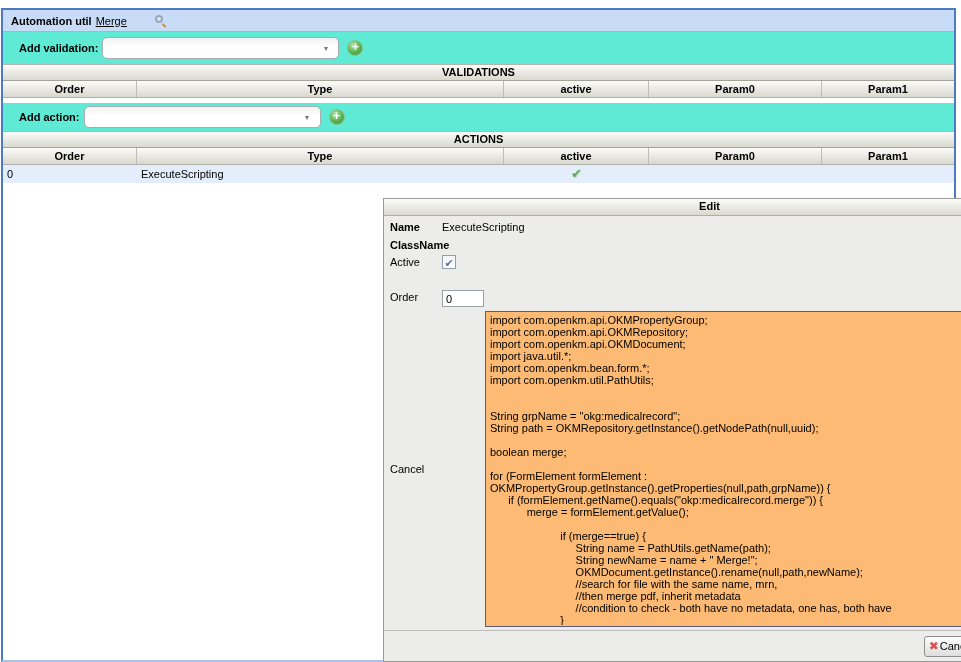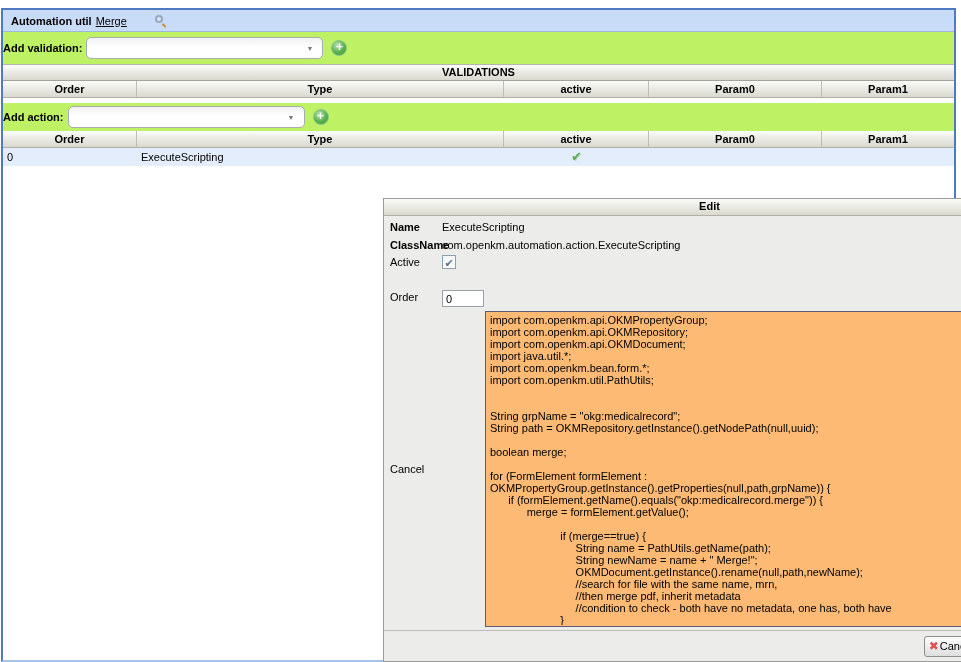--- a/index.html
+++ b/index.html
@@ -13,21 +13,21 @@
                display:flex; align-items:center; padding-left:8px; }
   .title-bold { font-weight:bold; }
   .title-name { margin-left:4px;text-decoration:underline; }
   .search-icon { position:relative; width:12px; height:12px; margin-left:28px; display:inline-block; }
   .search-icon .lens { position:absolute; left:0; top:0; width:8px; height:8px; border:2px solid #9aa7b8;
                        border-radius:50%; background:rgba(225,235,245,.7); }
   .search-icon .handle { position:absolute; left:8px; top:8px; width:5px; height:2px; background:#c8913e;
                          transform:rotate(45deg); transform-origin:0 0; border-radius:1px; }
 
   
-  .add-row { background:#bef264; display:flex; align-items:center; padding-left:0; }
+  .add-row { background:#5eead4; display:flex; align-items:center; padding-left:16px; }
   .add-row.validation { height:32px; }
   .add-row.action { height:28px; }
   .add-label { font-weight:bold; }
   .dropdown { position:relative; width:237px; height:22px; margin-left:4px; background:linear-gradient(#f1f1f1,#ffffff 45%);
               border:1px solid #aaacb2; border-radius:5px; cursor:default; }
   .dd-arrow { position:absolute; right:9px; top:7px; font-size:7px; color:#7a7a7a; line-height:8px; }
   .plus-icon { width:16px; height:16px; margin-left:8px; border-radius:50%;
                background:radial-gradient(circle at 38% 30%, #b9e3b0, #58b14e 55%, #3c9a3c);
                border:1px solid #8ac186; color:#fff; font-weight:bold; font-size:12px; line-height:13px;
                text-align:center; cursor:pointer; }
@@ -136,20 +136,21 @@
 
   <div class="add-row action">
     <span class="add-label">Add action:</span>
     <div class="dropdown">
       <span></span>
       <span class="dd-arrow">▼</span>
     </div>
     <div class="plus-icon">+</div>
   </div>
 
+  <div class="section-header">ACTIONS</div>
   <div class="col-header-row">
     <div class="col c-order">Order</div>
     <div class="col c-type">Type</div>
     <div class="col c-active">active</div>
     <div class="col c-param0">Param0</div>
     <div class="col c-param1">Param1</div>
   </div>
   <div class="data-row">
     <div class="col c-order">0</div>
     <div class="col c-type">ExecuteScripting</div>
@@ -165,21 +166,20 @@
 <div class="edit-panel">
   <div class="panel-header">Edit</div>
 
   <div class="f-row row-name">
     <span class="f-label bold">Name</span>
     <span class="f-value">ExecuteScripting</span>
   </div>
 
   <div class="f-row row-classname">
     <span class="f-label bold">ClassName</span>
-    <span class="f-value">com.openkm.automation.action.ExecuteScripting</span>
   </div>
 
   <div class="f-row row-active">
     <span class="f-label">Active</span>
     <span class="checkbox">
       <span class="mark">✔</span>
     </span>
   </div>
 
 

